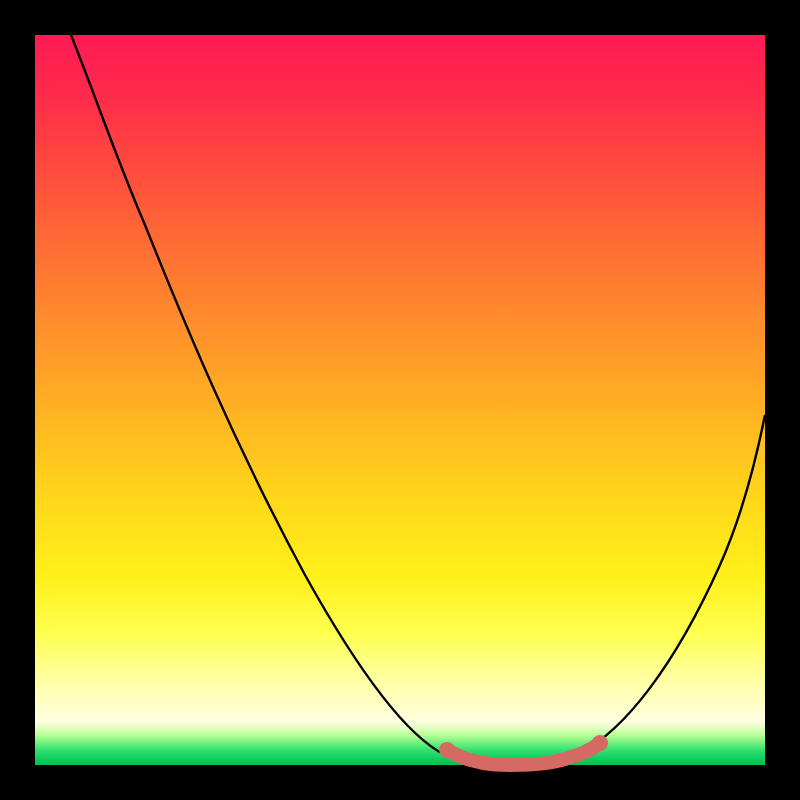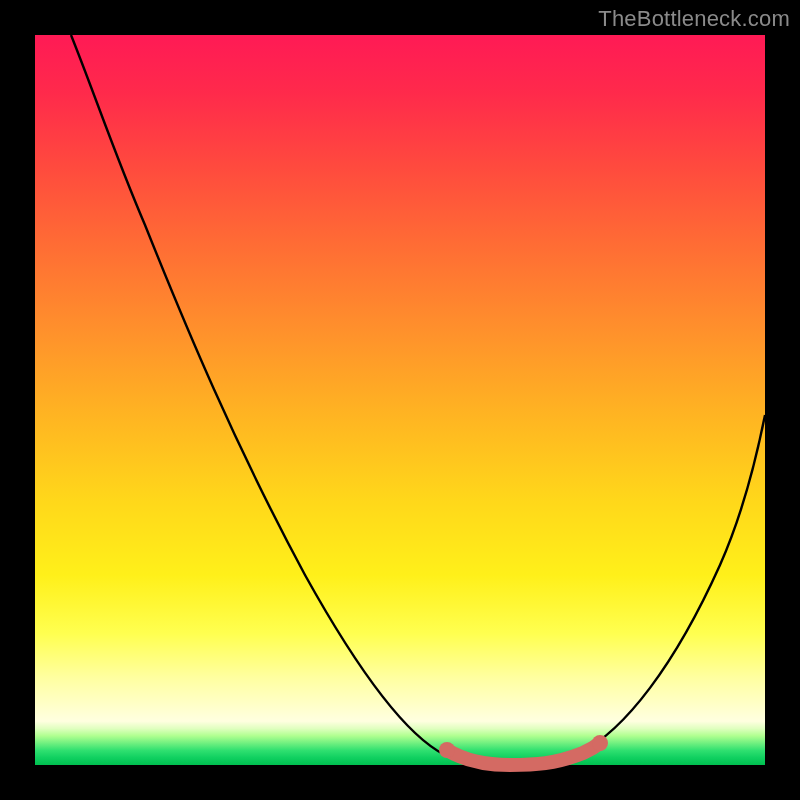--- a/index.html
+++ b/index.html
@@ -61,21 +61,20 @@
     font-size: 22px;
     color: #8a8a8a;
     letter-spacing: 0.2px;
     user-select: none;
   }
 </style>
 </head>
 <body>
 
 <div class="frame">
-  <div class="watermark">TheBottleneck.com</div>
 
   <div class="plot-area">
     <svg class="curve" viewBox="0 0 730 730" preserveAspectRatio="none">
 
       <path d="M 36 0
                C 60 60, 80 120, 110 190
                C 150 290, 200 410, 270 540
                C 320 630, 370 700, 410 720
                C 430 728, 445 730, 470 730
                C 500 730, 520 728, 545 718

